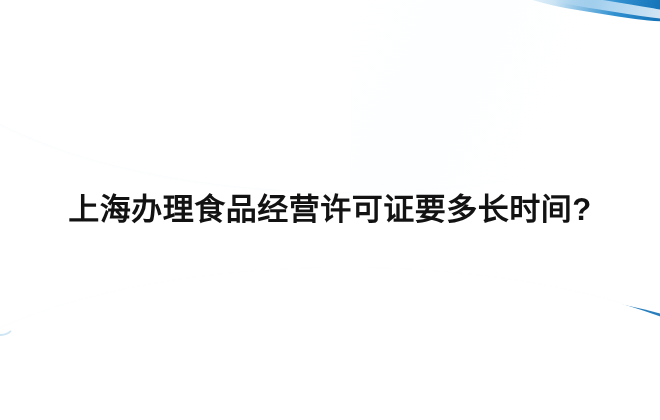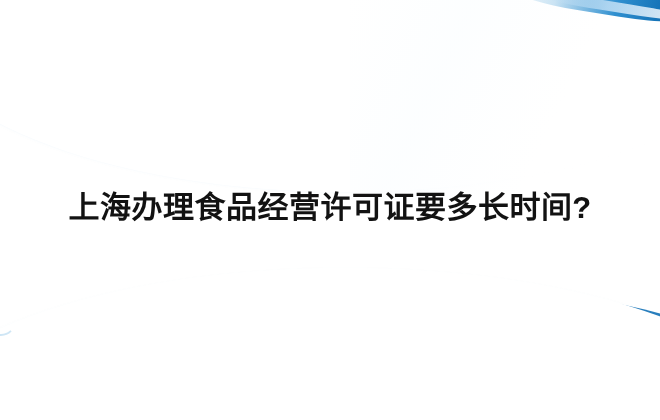--- a/index.html
+++ b/index.html
@@ -246,21 +246,21 @@
     align-items: center;
     justify-content: center;
     pointer-events: none;
   }
 
   .title {
     width: 546px;
     margin: 0;
     padding: 0;
     text-align: center;
-    font-family: Liberation Mono, monospace;
+    font-family: Liberation Sans, sans-serif;
     font-size: 31px;
     font-weight: 700;
     line-height: 1.42;
     letter-spacing: 0.5px;
     color: #121212;
     text-rendering: optimizeLegibility;
   }
 </style>
 </head>
 <body>

